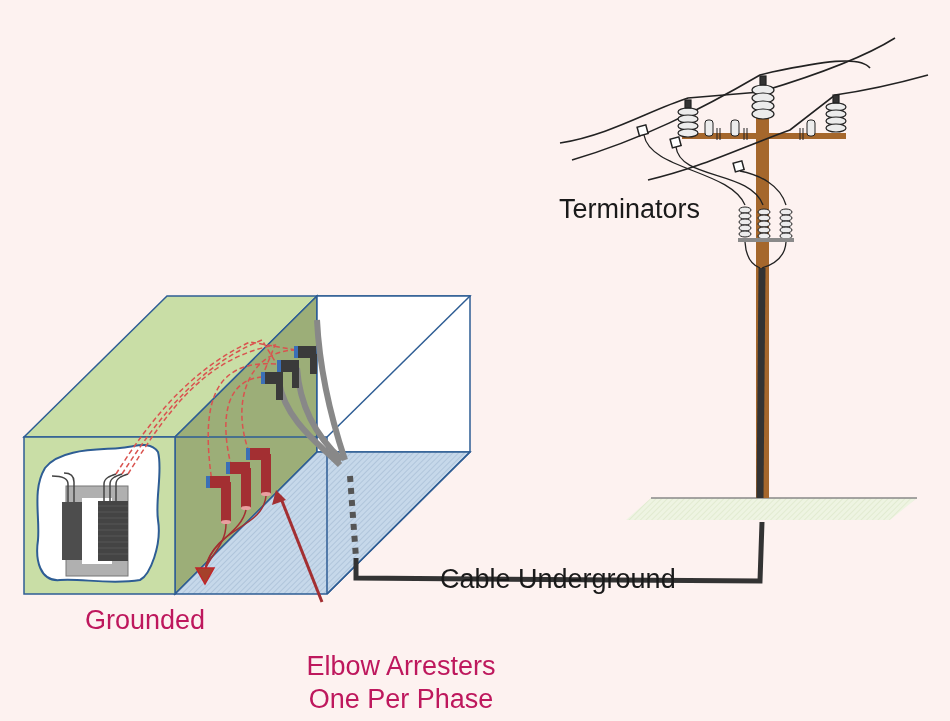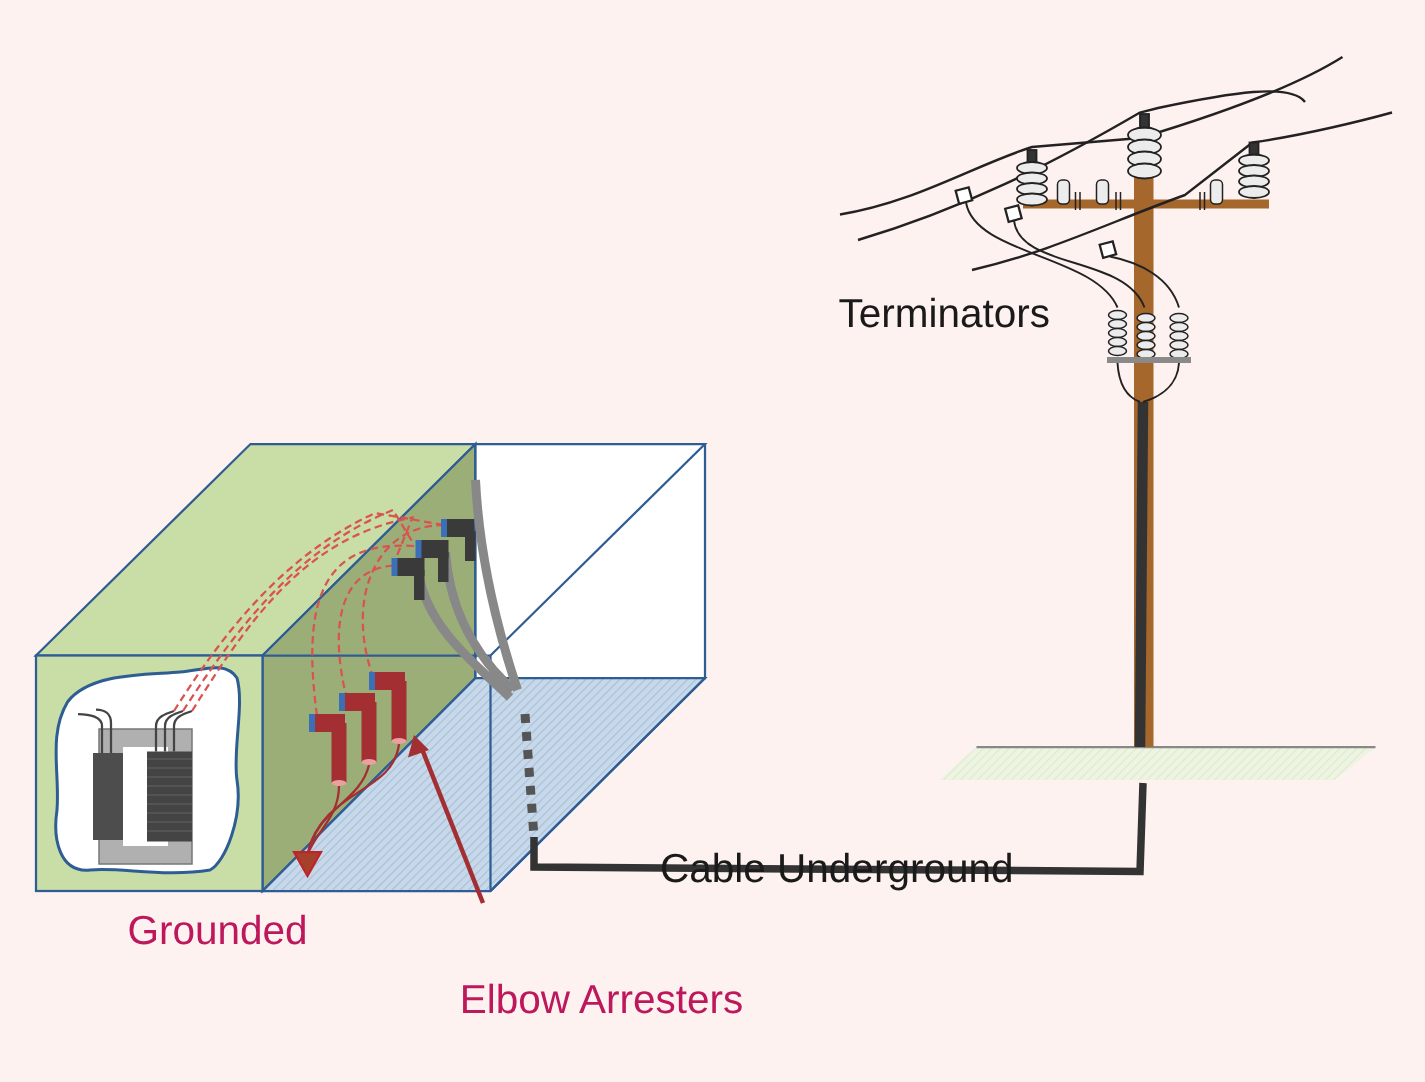--- a/index.html
+++ b/index.html
@@ -241,13 +241,14 @@
 <div class="lbl black right" style="left:460px; top:193px; width:240px;">
   <div>Terminators</div>
 </div>
 
 <div class="lbl black" style="left:440px; top:563px;">Cable Underground</div>
 
 <div class="lbl red" style="left:85px; top:604px;">Grounded</div>
 
 <div class="lbl red center" style="left:276px; top:612px; width:250px;margin-top:38px;">
   <div>Elbow Arresters</div>
+  <div>One Per Phase</div>
 </div>
 
 </body></html>

